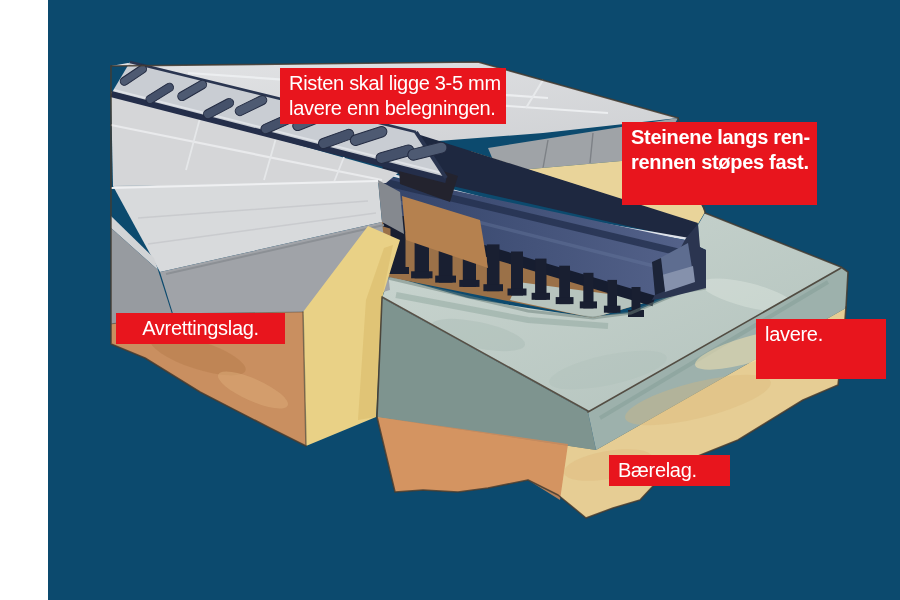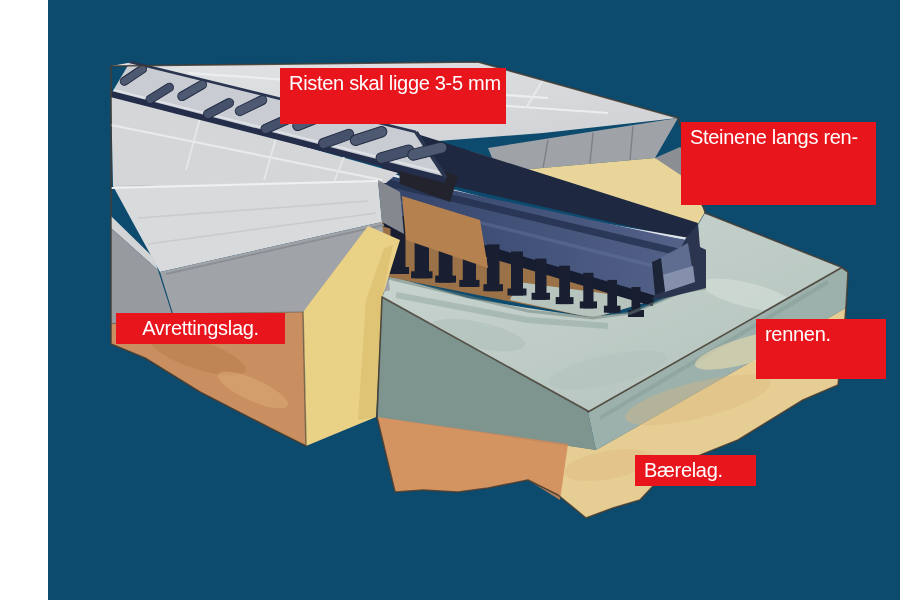--- a/index.html
+++ b/index.html
@@ -150,26 +150,28 @@
     <path d="M329,417 L347,492 L375,490 L410,492 L440,488 L480,480 L510,495 L538,518 L565,508 L592,500 L620,470 L645,458 L690,440 L755,400 L790,385 L796,332 L798,307"></path>
     <path d="M334,298 L329,417"></path>
     <path d="M334,297 L540,411 M540,412 L793,268"></path>
     <path d="M255,312 L258,446" opacity="0.6"></path>
     <path d="M63,324 L124,314 L255,312" opacity="0.5" stroke-width="1.2"></path>
   </g>
 </svg>
 
 <div class="lbl" style="left:232px;top:68px;width:226px;height:56px;">
   <span>Risten skal ligge 3-5 mm</span>
+  <span>lavere enn belegningen.</span>
 </div>
-<div class="lbl" style="left:633px;top:122px;width:195px;height:83px;">
+<div class="lbl" style="left:574px;top:122px;width:195px;height:83px;font-weight:bold;">
   <span>Steinene langs ren-</span>
+  <span>rennen støpes fast.</span>
 </div>
 <div class="lbl" style="left:68px;top:313px;width:169px;height:31px;text-align:center;">
   <span>Avrettingslag.</span>
 </div>
 <div class="lbl" style="left:708px;top:319px;width:130px;height:60px;">
-  <span>rennen.</span>
+  <span>lavere.</span>
 </div>
-<div class="lbl" style="left:587px;top:455px;width:121px;height:31px;">
+<div class="lbl" style="left:561px;top:455px;width:121px;height:31px;">
   <span>Bærelag.</span>
 </div>
 </div>
 
 </body></html>

